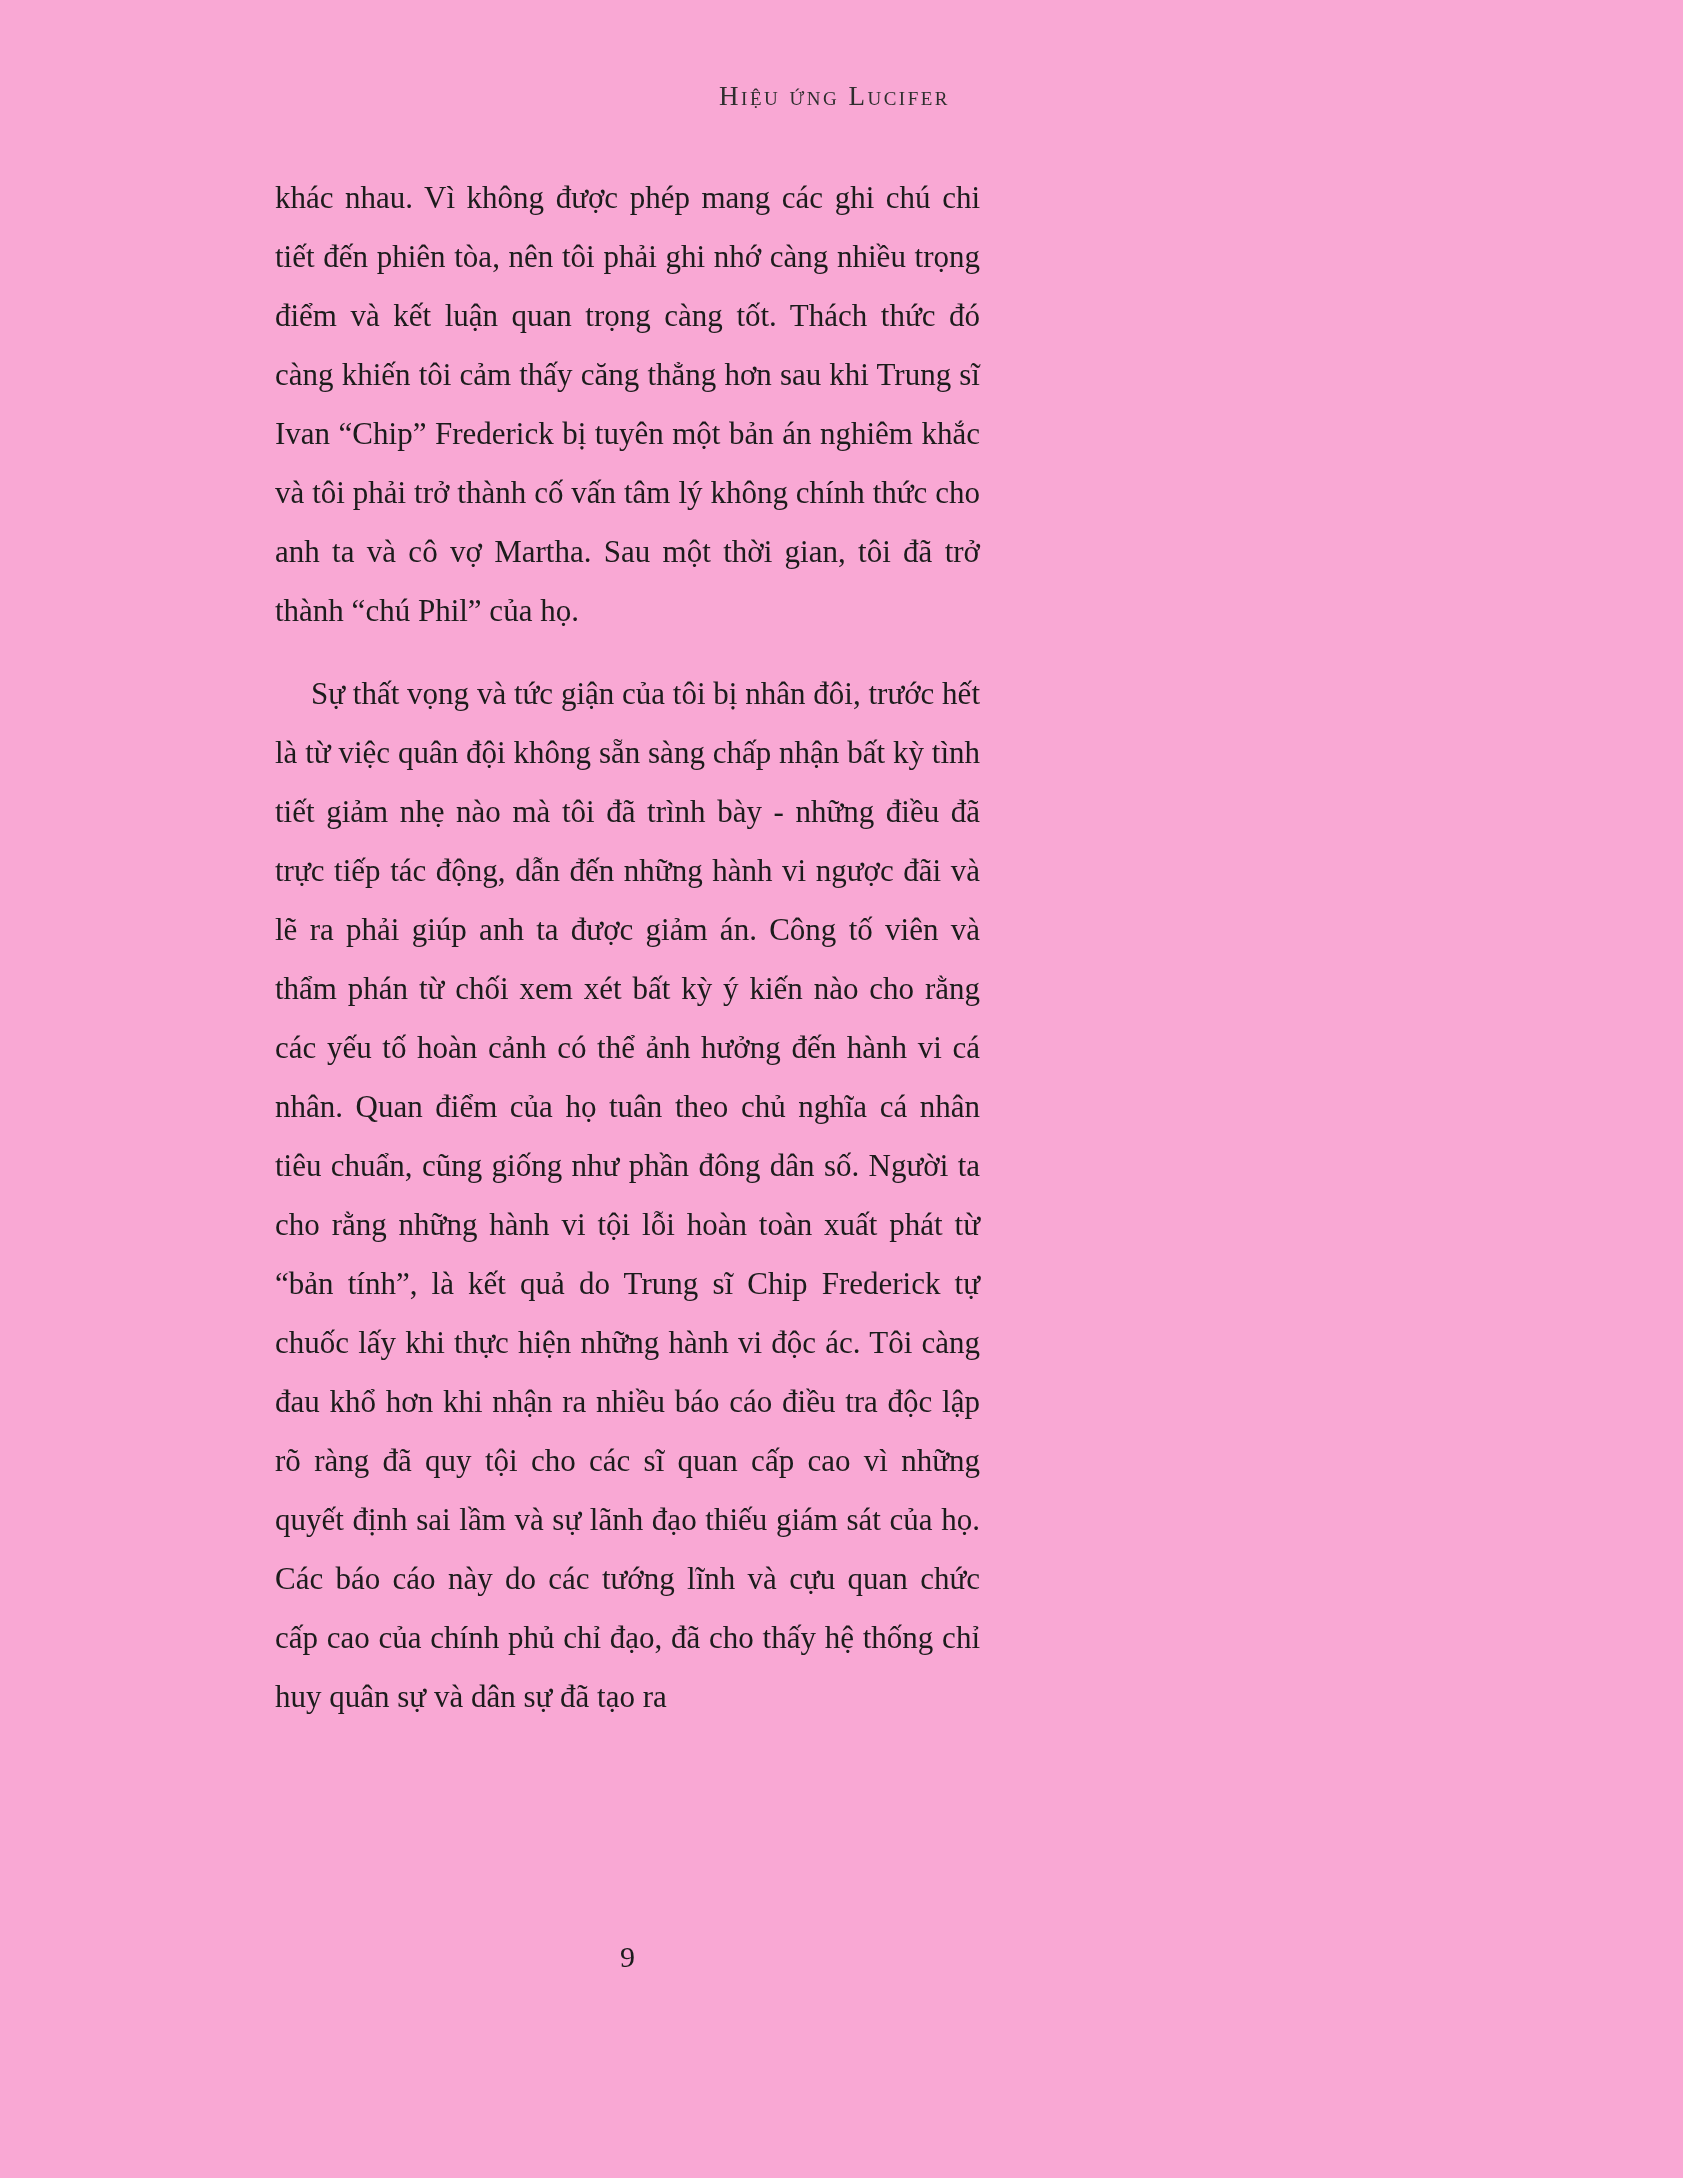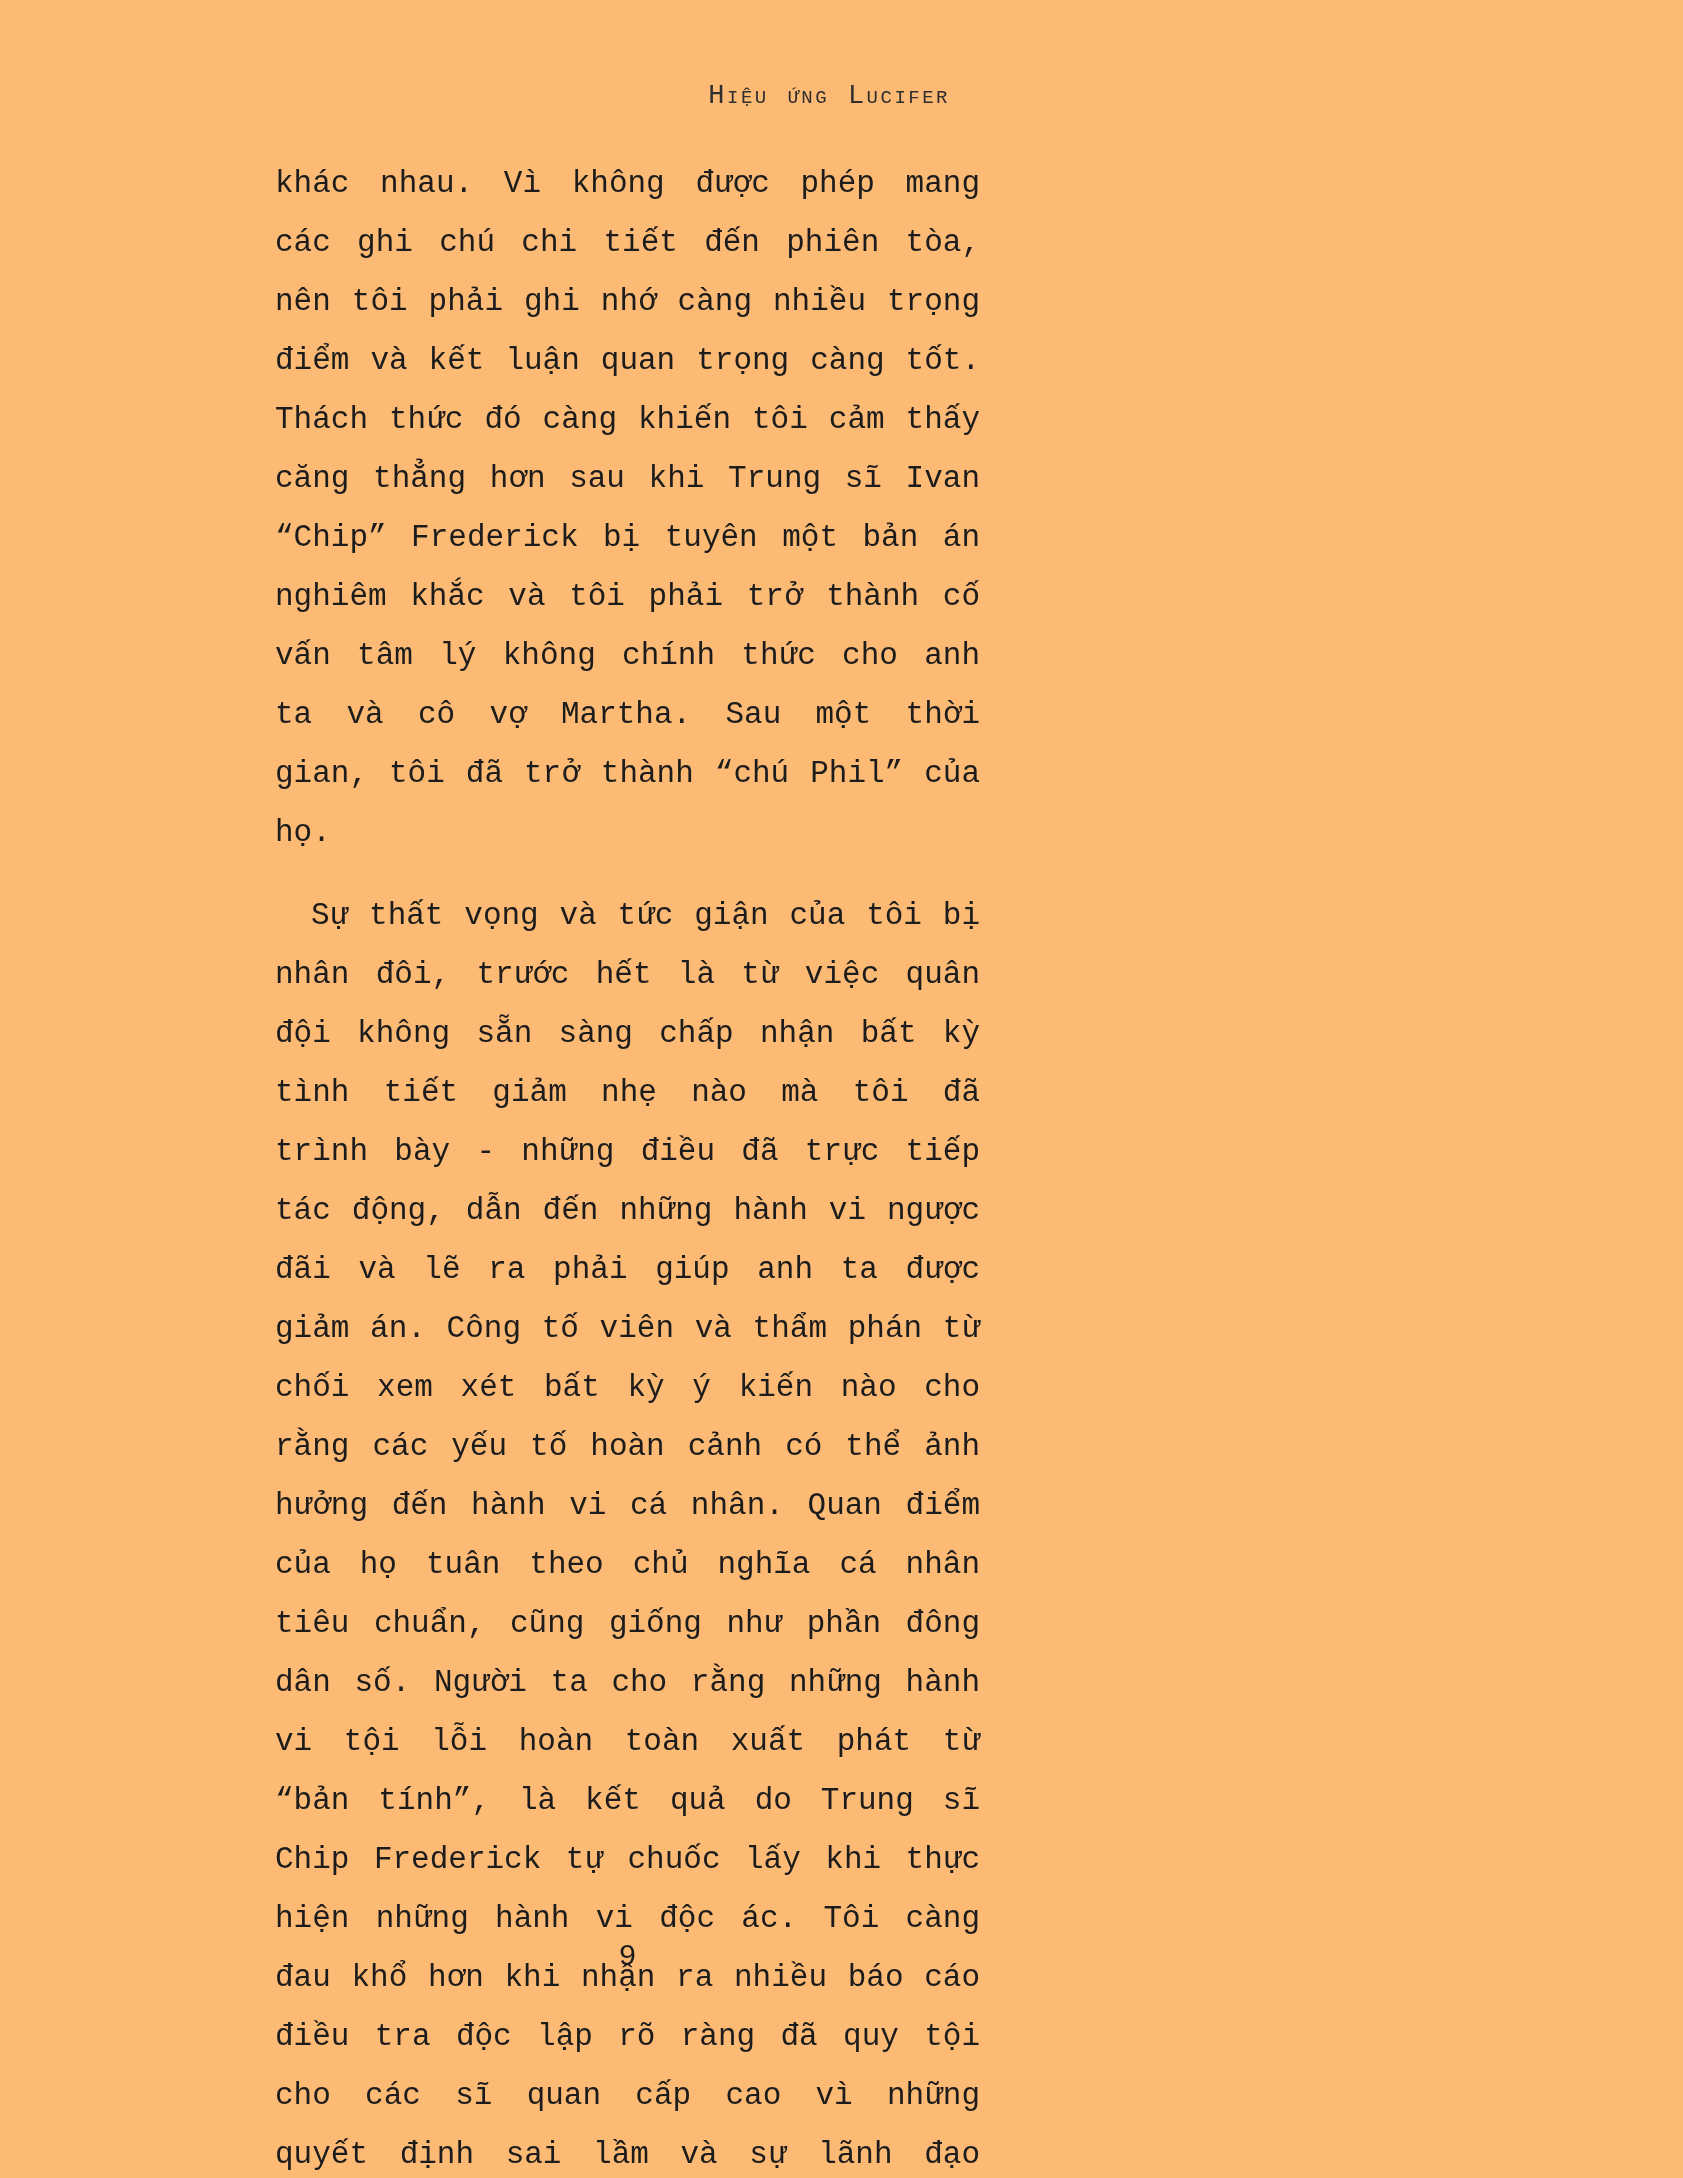--- a/index.html
+++ b/index.html
@@ -2,43 +2,43 @@
 <html><head>
 <meta charset="utf-8">
 <style>
   * { margin: 0; padding: 0; box-sizing: border-box; }
   html, body { background: #ffffff; }
 
   .page {
     position: relative;
     width: 1683px;
     height: 2178px;
-    background: #fdba74;
-    font-family: Liberation Mono, monospace;
+    background: #f9a8d4;
+    font-family: Liberation Serif, serif;
     color: #1c1c1c;
     overflow: hidden;
   }
 
   .running-header {
     position: absolute;
     top: 81px;
     left: 275px;
     width: 705px;
     text-align: right;
     padding-right: 30px;
     font-variant: small-caps;
     font-size: 27px;
     letter-spacing: 2.5px;
     color: #2e2e2e;
     white-space: nowrap;
   }
 
   .body-text {
     position: absolute;
-    top: 154px;
+    top: 168px;
     left: 275px;
     width: 705px;
     font-size: 31px;
     line-height: 59px;
     text-align: justify;
     color: #1c1c1c;
   }
 
   .paragraph { margin: 0; }
   .paragraph + .paragraph {

